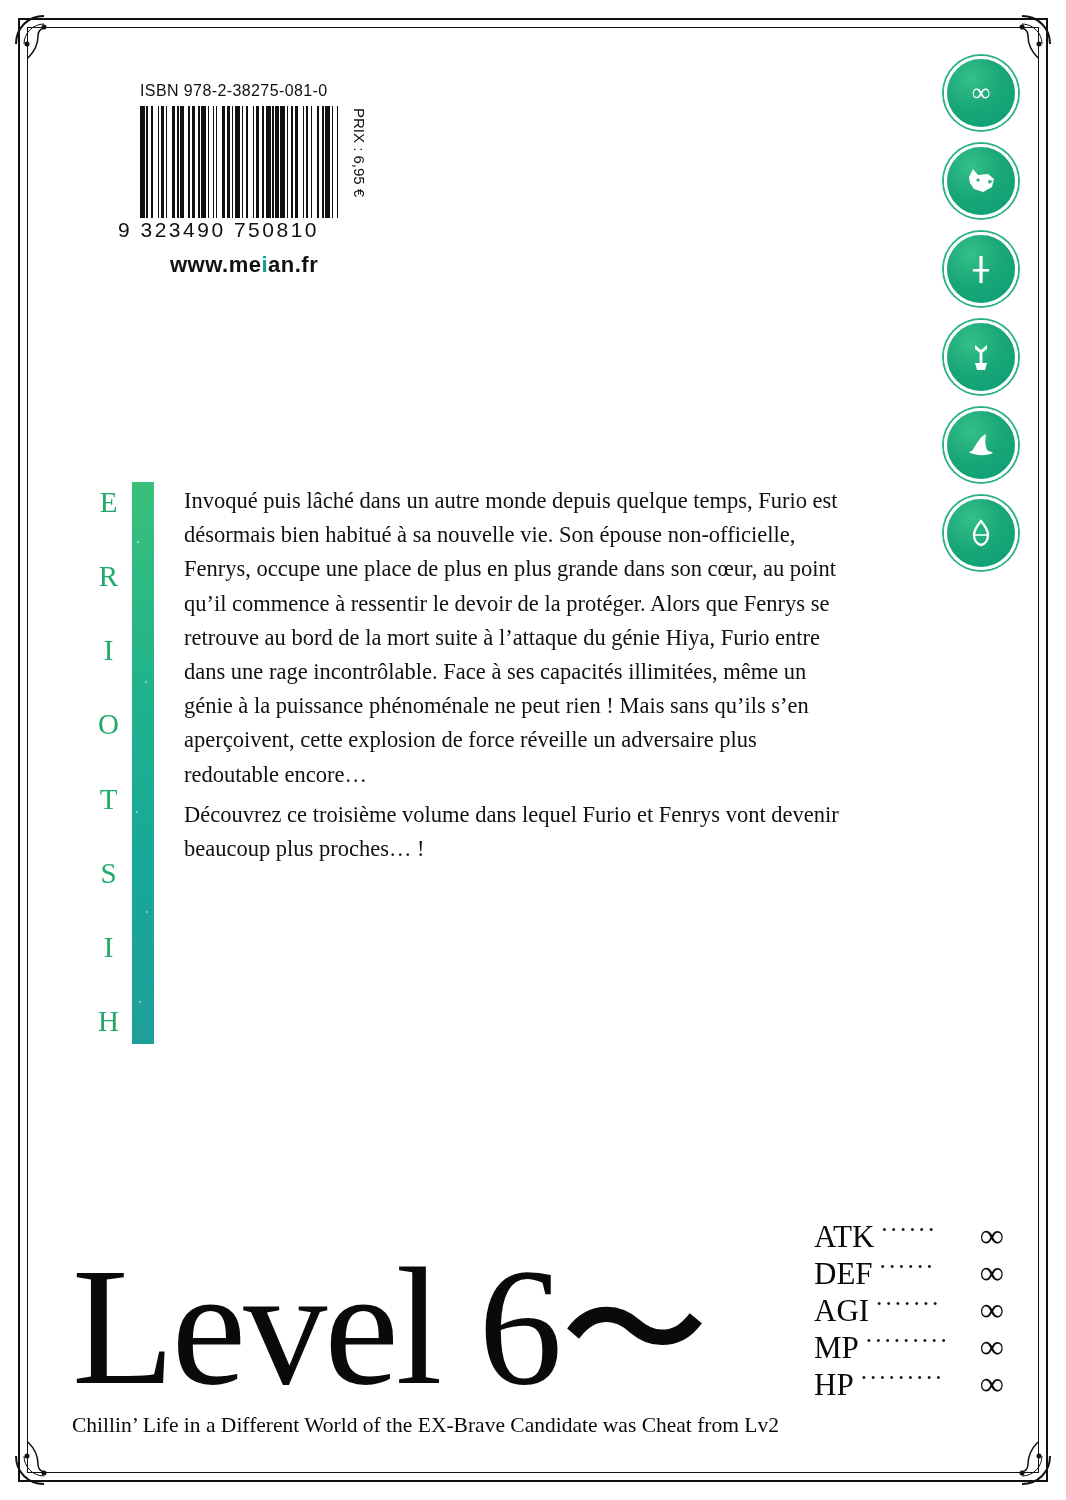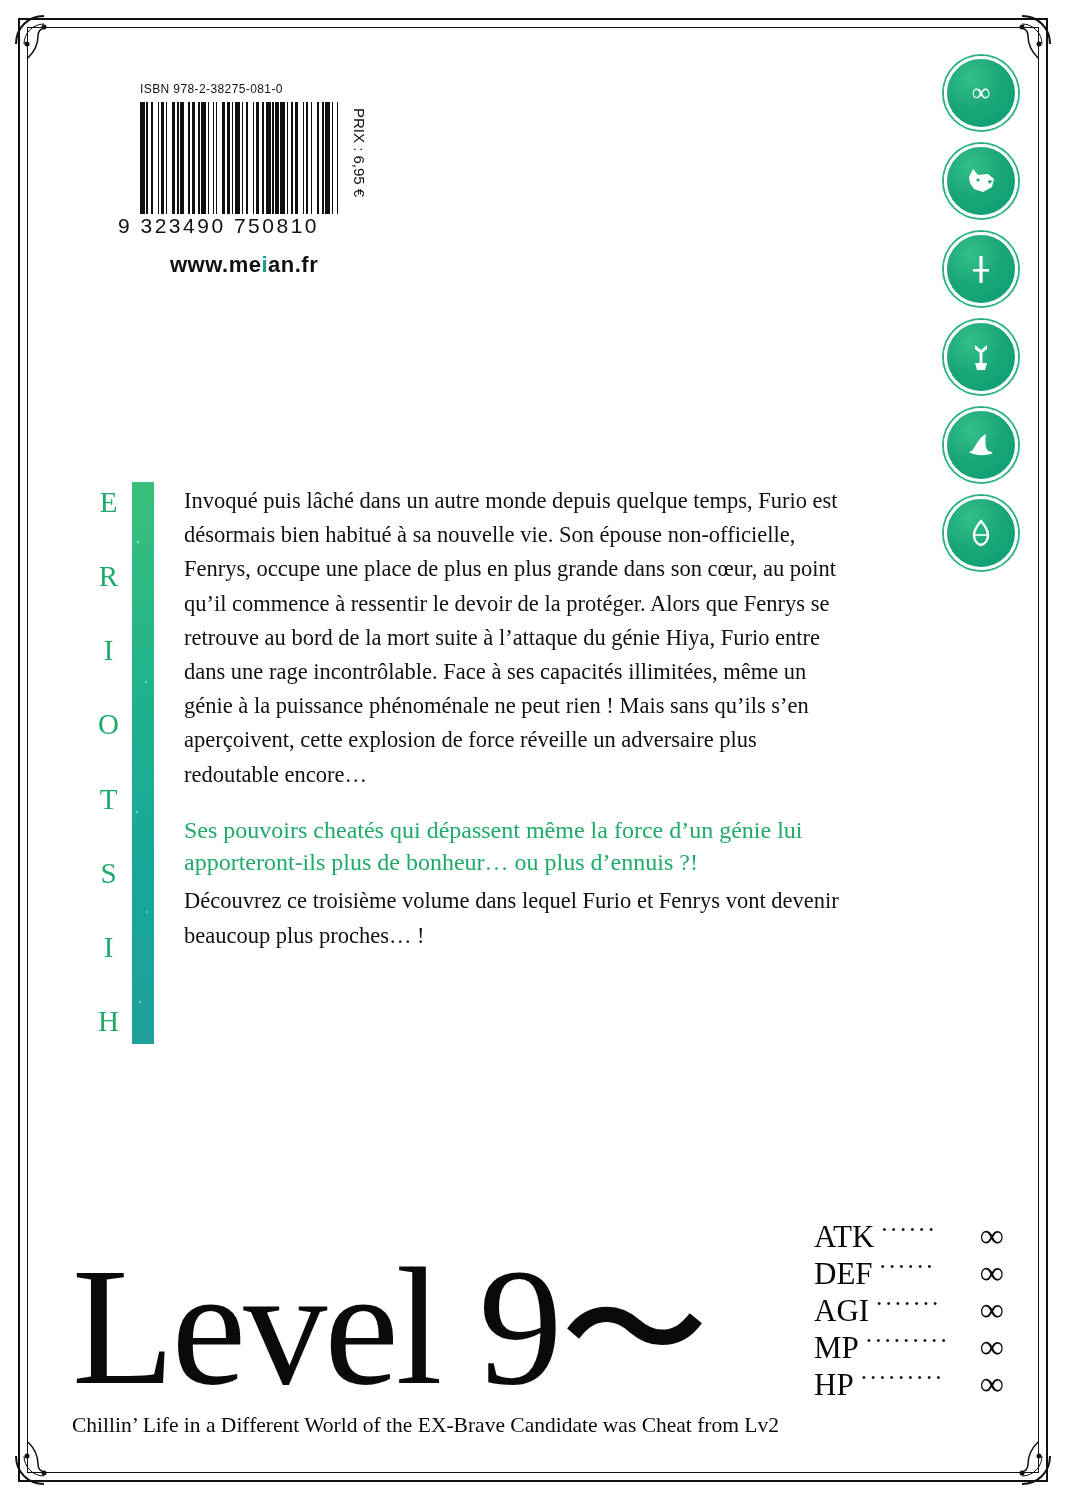--- a/index.html
+++ b/index.html
@@ -44,21 +44,21 @@
 
   
   .isbn-block {
     position: absolute;
     left: 140px;
     top: 82px;
     width: 250px;
   }
   .isbn-text {
     font-family: "Liberation Sans", sans-serif;
-    font-size: 12px;
+    font-size: 16px;
     letter-spacing: 0.4px;
     color: #111;
     margin-bottom: 6px;
   }
   .barcode {
     width: 200px;
     height: 112px;
     position: relative;
   }
   .barcode-bars {
@@ -428,27 +428,26 @@
       <span>I</span>
       <span>O</span>
       <span>T</span>
       <span>S</span>
       <span>I</span>
       <span>H</span>
   </div>
   <div class="story-bar"></div>
   <div class="story-text">
     <p>Invoqué puis lâché dans un autre monde depuis quelque temps, Furio est désormais bien habitué à sa nouvelle vie. Son épouse non-officielle, Fenrys, occupe une place de plus en plus grande dans son cœur, au point qu’il commence à ressentir le devoir de la protéger. Alors que Fenrys se retrouve au bord de la mort suite à l’attaque du génie Hiya, Furio entre dans une rage incontrôlable. Face à ses capacités illimitées, même un génie à la puissance phénoménale ne peut rien ! Mais sans qu’ils s’en aperçoivent, cette explosion de force réveille un adversaire plus redoutable encore…</p>
-    <p class="highlight">Ses pouvoirs cheatés qui dépassent même la force d’un génie lui apporteront-ils plus de bonheur… ou plus d’ennuis ?!</p>
     <p class="closing">Découvrez ce troisième volume dans lequel Furio et Fenrys vont devenir beaucoup plus proches… !</p>
   </div>
 </div>
 
 <div class="title-block">
-  <div class="main-title"><span>Level 9</span><span class="tilde">〜</span></div>
+  <div class="main-title"><span>Level 6</span><span class="tilde">〜</span></div>
 </div>
 <div class="subtitle">Chillin’ Life in a Different World of the EX-Brave Candidate was Cheat from Lv2</div>
 
 <div class="stats">
   <div class="stat-row">
     <span class="stat-name">ATK</span>
     <span class="stat-dots">······</span>
     <span class="stat-value">∞</span>
   </div>
   <div class="stat-row">

